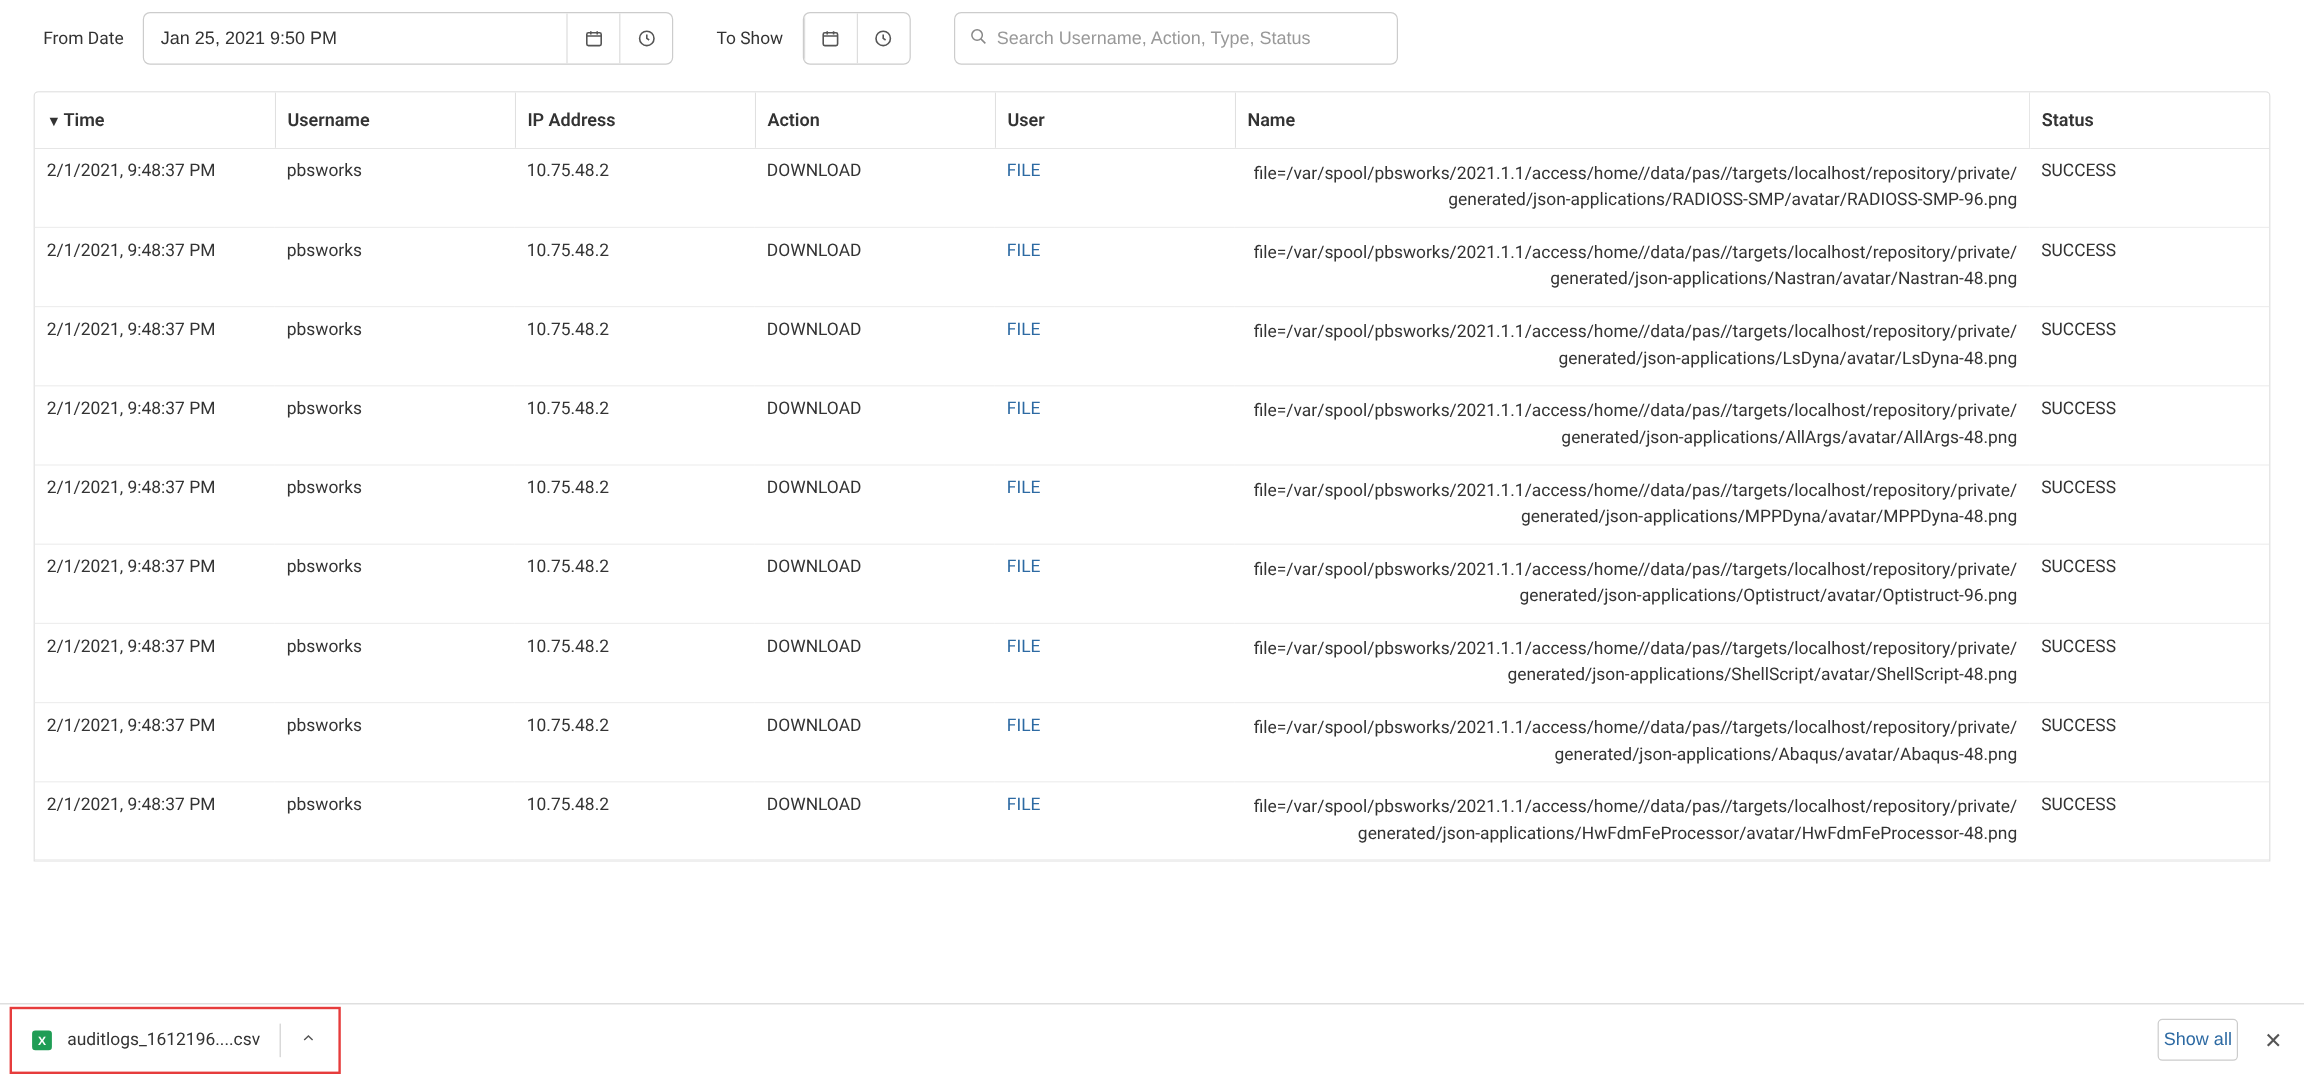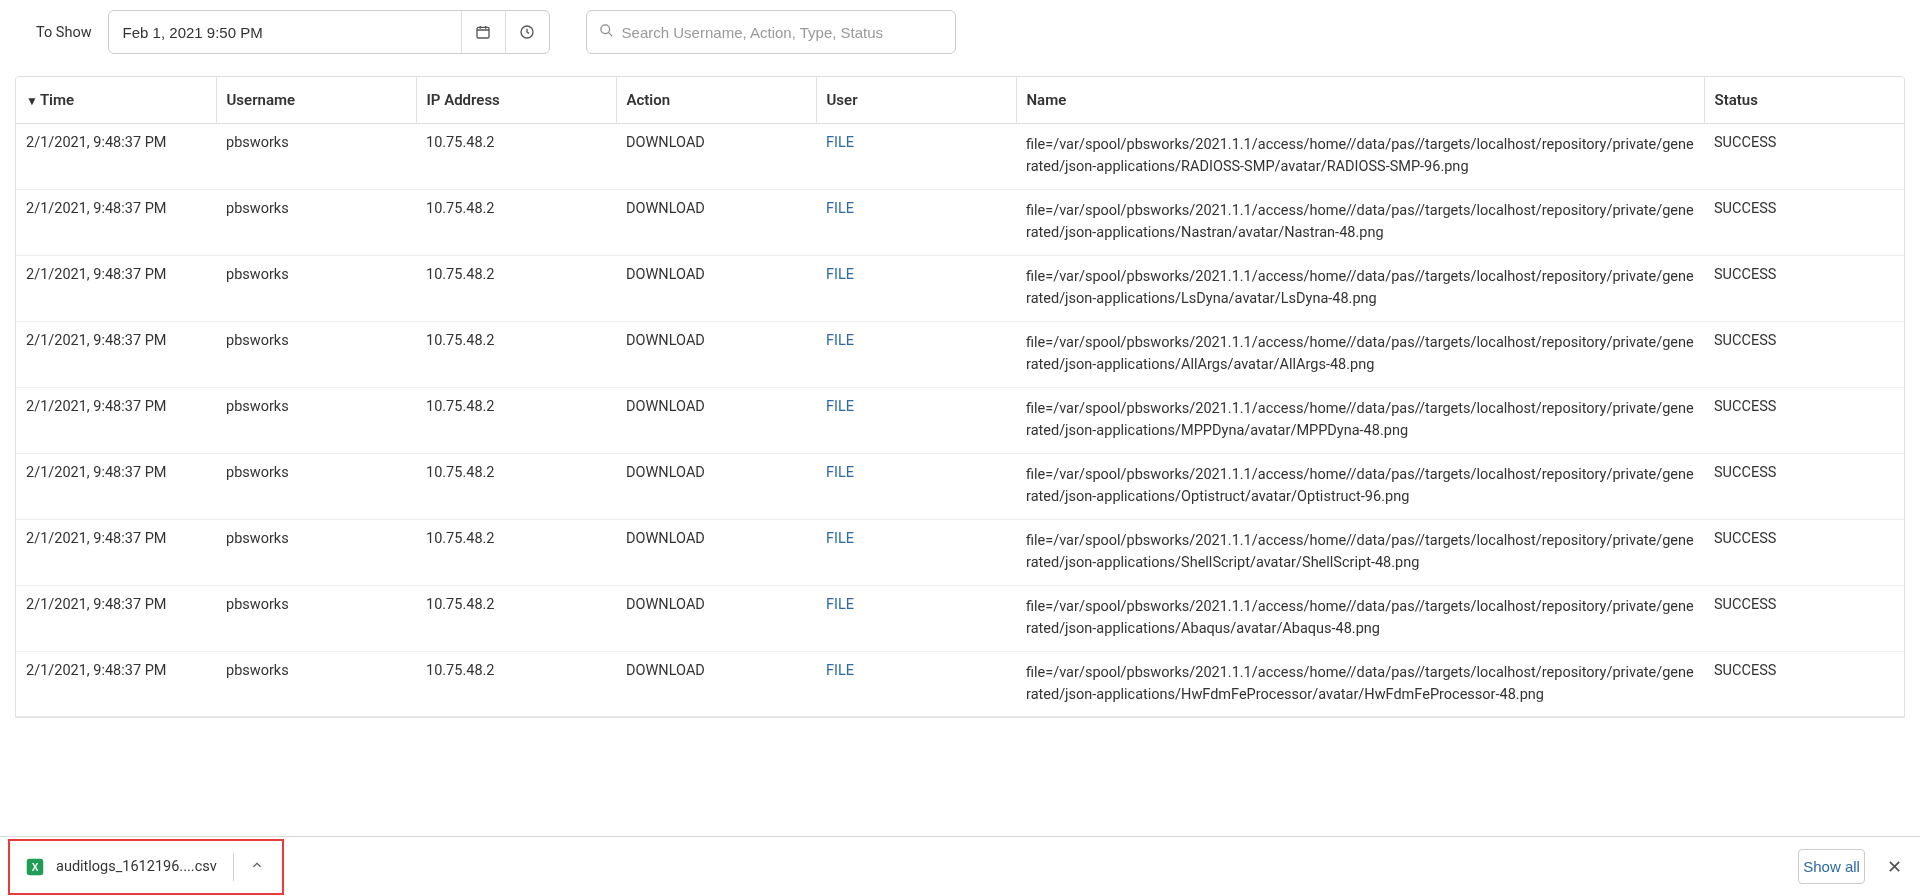--- a/index.html
+++ b/index.html
@@ -89,21 +89,21 @@
   .search-wrap .sicon { color:#888; margin-right:8px; }
   .search-input {
     border:none; outline:none;
     font-size:15px;
     width:100%;
     color:#333;
   }
   .search-input::placeholder { color:#999; }
 
   .table-wrap {
-    margin: 0 15px;
+    margin: 0 28px;
     border: 1px solid #e0e0e0;
     border-radius:4px 4px 0 0;
     overflow: hidden;
   }
   .table-scroll {
     max-height: 640px;
     overflow-y: scroll;
   }
   table {
     width: 100%;
@@ -122,21 +122,21 @@
   }
   thead th + th { border-left: 1px solid #e0e0e0; }
   tbody td {
     padding: 10px 10px;
     font-size: 14.5px;
     border-bottom: 1px solid #eee;
     vertical-align: top;
     color:#333;
   }
   tbody td a { color:#2d6aa3; text-decoration:none; }
-  tbody td.name-cell { word-break: break-word; line-height:1.55; }
+  tbody td.name-cell { word-break: break-word; line-height:1.55;text-align:right; }
   .sort-arrow { font-size:12px; margin-right:2px; }
   
   .col-time { width: 200px; }
   .col-user { width: 200px; }
   .col-ip   { width: 200px; }
   .col-action{width: 200px; }
   .col-type { width: 200px; }
   .col-name { width: auto; }
   .col-status{ width: 200px; }
 
@@ -189,23 +189,40 @@
   ::-webkit-scrollbar-track { background:#f1f1f1; }
   ::-webkit-scrollbar-thumb { background:#c1c1c1; }
 </style>
 </head>
 <body>
 
 <div class="page">
 
   <div class="filters">
     <div class="filter-group">
+      <div class="label">From Date</div>
+      <div class="date-input-wrap">
+        <input class="date-input" value="Jan 25, 2021 9:50 PM" style="">
+        <div class="icon-box">
+          <svg width="16" height="16" viewBox="0 0 24 24" fill="none" stroke="currentColor" stroke-width="2">
+              <rect x="3" y="5" width="18" height="16" rx="2"></rect>
+              <path d="M3 9h18M8 3v4M16 3v4"></path>
+            </svg>
+        </div>
+        <div class="icon-box">
+          <svg width="16" height="16" viewBox="0 0 24 24" fill="none" stroke="currentColor" stroke-width="2">
+              <circle cx="12" cy="12" r="9"></circle>
+              <path d="M12 7v5l3 2"></path>
+            </svg>
+        </div>
+      </div>
+    </div>
+    <div class="filter-group">
       <div class="label">To Show</div>
       <div class="date-input-wrap">
-        <input class="date-input" value="Feb 1, 2021 9:50 PM" style="">
         <div class="icon-box">
           <svg width="16" height="16" viewBox="0 0 24 24" fill="none" stroke="currentColor" stroke-width="2">
               <rect x="3" y="5" width="18" height="16" rx="2"></rect>
               <path d="M3 9h18M8 3v4M16 3v4"></path>
             </svg>
         </div>
         <div class="icon-box">
           <svg width="16" height="16" viewBox="0 0 24 24" fill="none" stroke="currentColor" stroke-width="2">
               <circle cx="12" cy="12" r="9"></circle>
               <path d="M12 7v5l3 2"></path>

